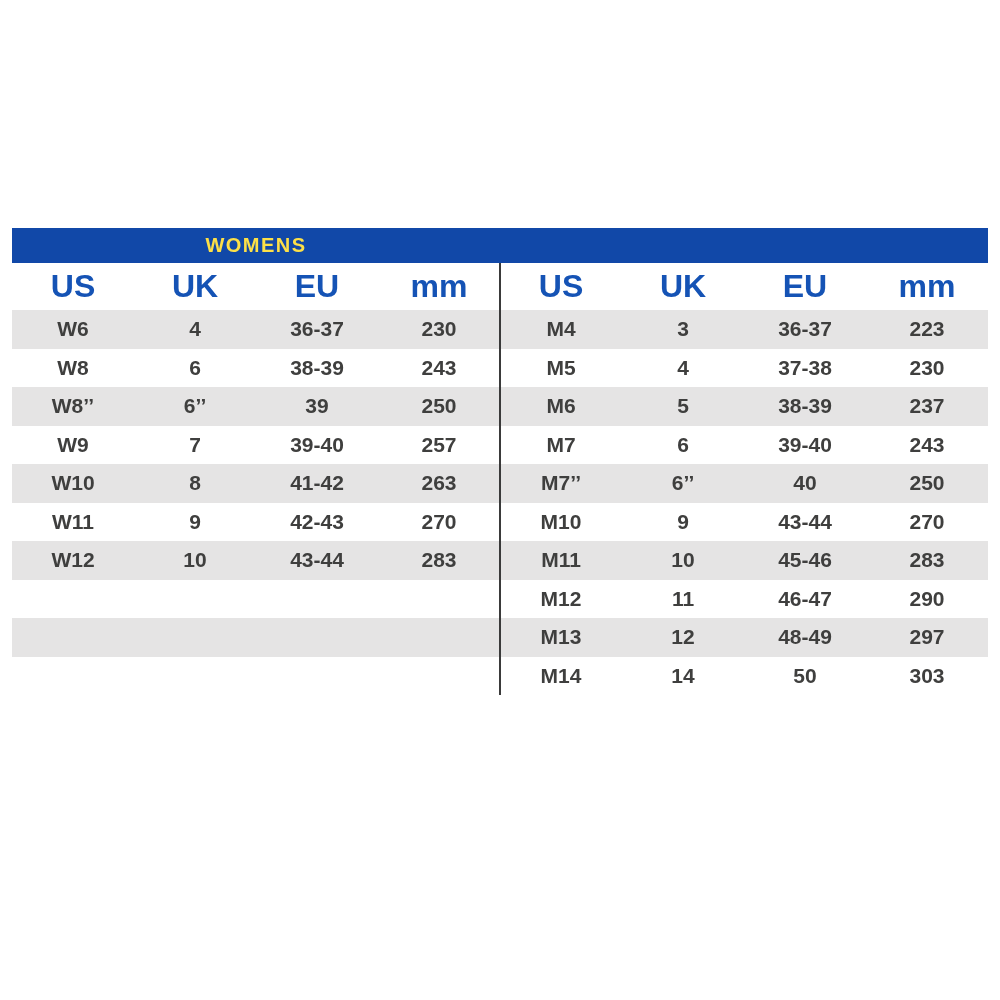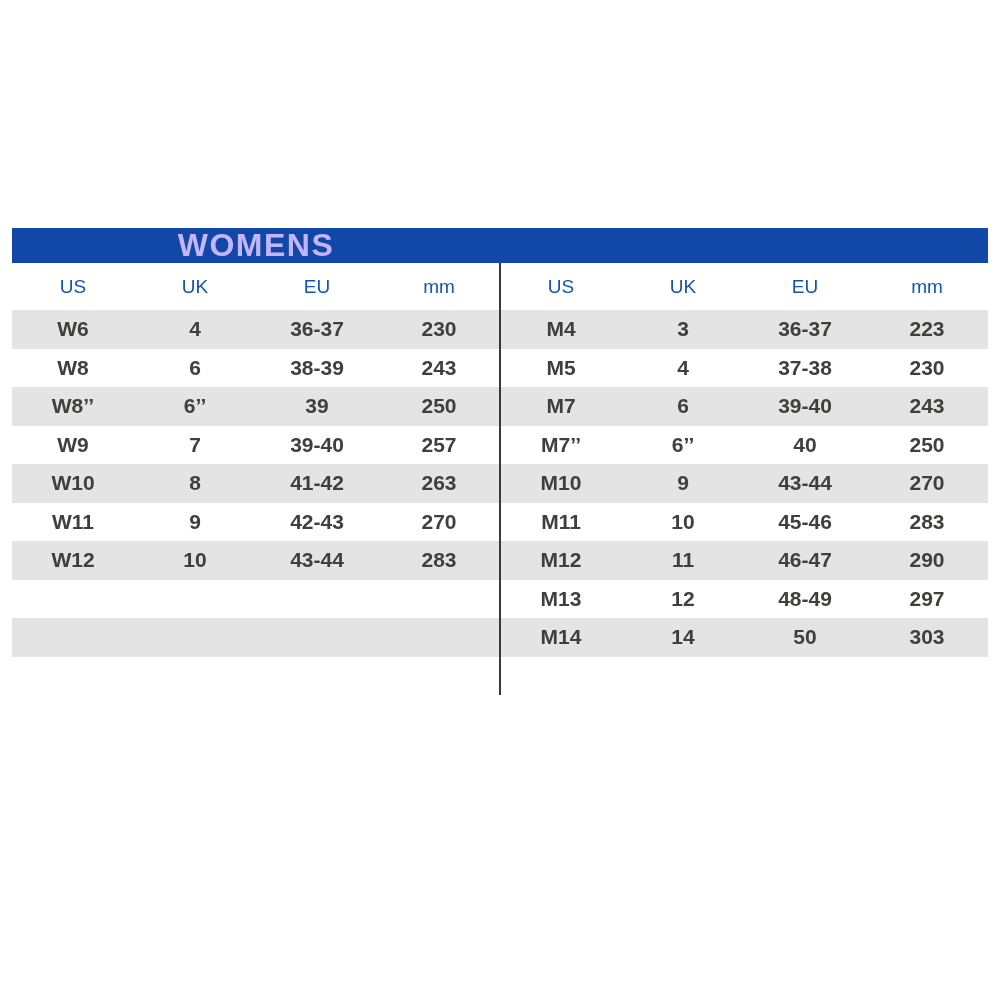--- a/index.html
+++ b/index.html
@@ -29,42 +29,42 @@
   .titlebar {
     display: flex;
     height: 35px;
     background: var(--title_bar);
   }
   .titlebar .half-title {
     width: 50%;
     display: flex;
     align-items: center;
     justify-content: center;
-    color: #c4b5fd;
+    color: #fde047;
     font-weight: bold;
-    font-size: 32px;
+    font-size: 20px;
     letter-spacing: 1.5px;
   }
   .tables {
     position: relative;
     display: flex;
   }
   .half-table { width: 50%; }
   table {
     width: 100%;
     border-collapse: collapse;
     table-layout: fixed;
   }
   thead th {
     height: 47px;
     vertical-align: middle;
     text-align: center;
     color: var(--header_text);
-    font-size: 19px;
-    font-weight: normal;
+    font-size: 32px;
+    font-weight: bold;
   }
   tbody td {
     height: 38.5px;
     vertical-align: middle;
     text-align: center;
     color: var(--row_text);
     font-size: 21px;
     font-weight: bold;
   }
   tbody tr:nth-child(odd) { background: var(--stripe); }
@@ -182,20 +182,26 @@
                 <td>36-37</td>
                 <td>223</td>
               </tr>
               <tr>
                 <td>M5</td>
                 <td>4</td>
                 <td>37-38</td>
                 <td>230</td>
               </tr>
               <tr>
+                <td>M6</td>
+                <td>5</td>
+                <td>38-39</td>
+                <td>237</td>
+              </tr>
+              <tr>
                 <td>M7</td>
                 <td>6</td>
                 <td>39-40</td>
                 <td>243</td>
               </tr>
               <tr>
                 <td>M7’’</td>
                 <td>6’’</td>
                 <td>40</td>
                 <td>250</td>

